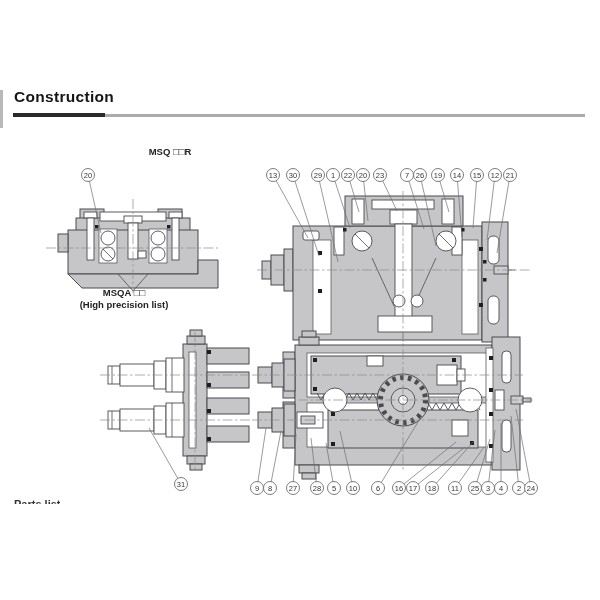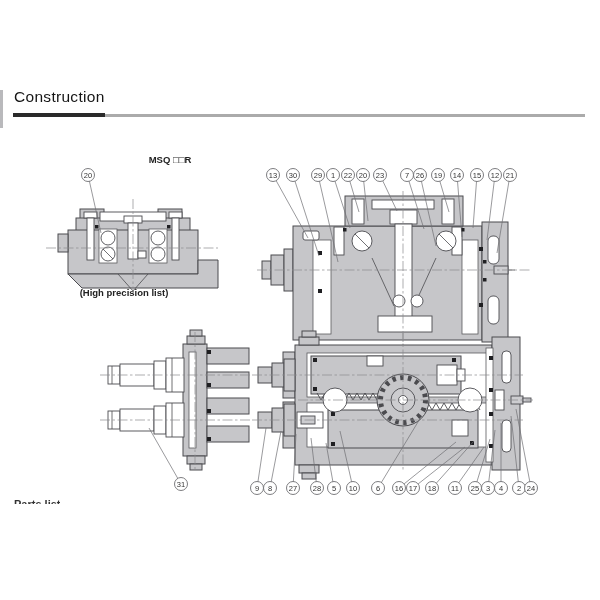--- a/index.html
+++ b/index.html
@@ -1,25 +1,25 @@
 <!DOCTYPE html>
 <html><head>
 <meta charset="utf-8">
 <style>
   html,body{margin:0;padding:0;background:#fff;}
   .page{position:relative;width:600px;height:600px;background:#ffffff;overflow:hidden;
         font-family:"Liberation Sans",sans-serif;color:#1a1a1a;}
   .edge-mark{position:absolute;left:0;top:90px;width:3px;height:38px;background:#b9b9bc;}
-  .heading{position:absolute;left:14px;top:88px;font-size:15.5px;font-weight:normal;
+  .heading{position:absolute;left:14px;top:88px;font-size:15.5px;font-weight:bold;
            letter-spacing:0.3px;color:#151515;}
   .rule-dark{position:absolute;left:13px;top:113px;width:92px;height:4px;background:#2a2a2a;}
   .rule-light{position:absolute;left:105px;top:114px;width:480px;height:3px;background:#ababab;}
   .variant-label{position:absolute;text-align:center;font-weight:bold;font-size:9.5px;
                  line-height:1.25;color:#222;}
-  .v1{left:70px;top:146px;width:200px;margin-top:8px;}
+  .v1{left:70px;top:146px;width:200px;}
   .v2{left:33px;top:287px;width:182px;}
   .footer-partial{position:absolute;left:14px;top:498px;height:6px;overflow:hidden;
                   font-size:11px;font-weight:bold;color:#333;}
   svg.diagram{position:absolute;left:0;top:0;}
   .gs{fill:#c6c6c9;stroke:#4b4b4f;stroke-width:1;}
   .gs2{fill:#cdcdd0;stroke:#4b4b4f;stroke-width:0.9;}
   .ws{fill:#ffffff;stroke:#4b4b4f;stroke-width:0.9;}
   .ws2{fill:#ffffff;stroke:#5a5a5e;stroke-width:0.8;}
   .ln{stroke:#4b4b4f;stroke-width:0.8;fill:none;}
   .cl{stroke:#8a8a8e;stroke-width:0.7;fill:none;stroke-dasharray:10 2.5 2.5 2.5;}
@@ -40,20 +40,21 @@
 
   <div class="heading">Construction</div>
   <div class="rule-dark"></div>
   <div class="rule-light"></div>
 
   <div class="variant-label v1">
     <div>MSQ □□R</div>
   </div>
 
   <div class="variant-label v2">
+    <div>MSQA □□</div>
     <div>(High precision list)</div>
   </div>
 
   <svg class="diagram" width="600" height="600" viewBox="0 0 600 600">
 
     <g>
       <rect class="gs" x="80" y="209" width="24" height="22"></rect>
       <rect class="gs" x="158" y="209" width="24" height="22"></rect>
       <rect class="gs" x="76" y="218" width="114" height="16"></rect>
       <rect class="gs" x="68" y="230" width="130" height="44"></rect>

